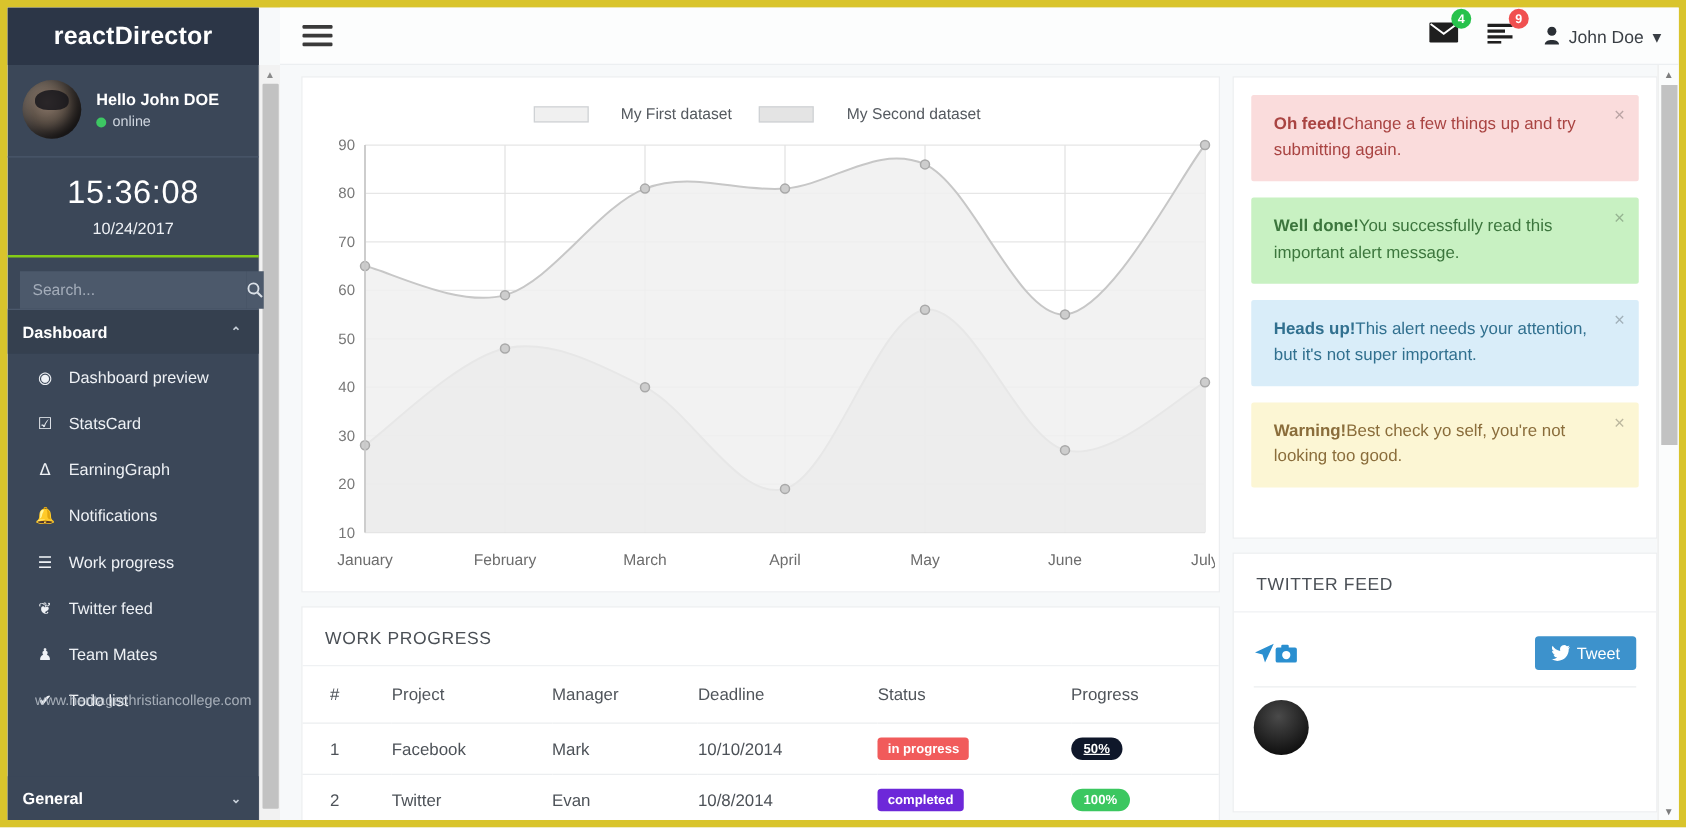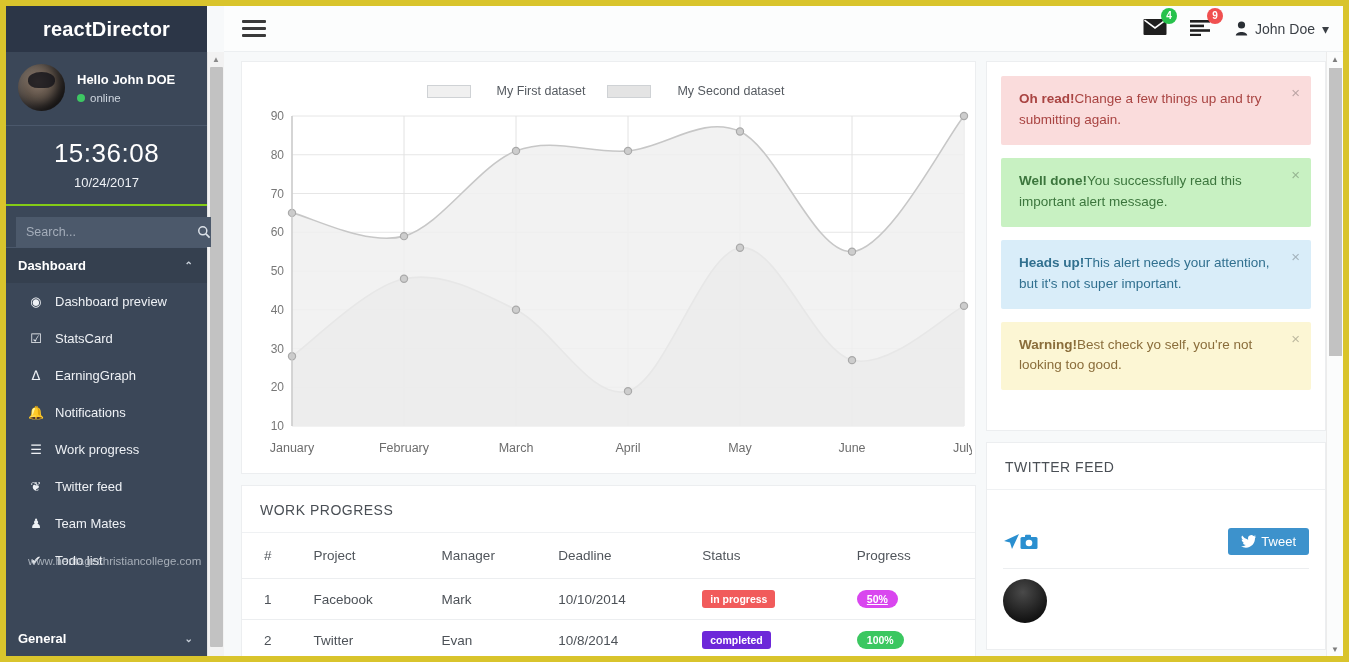--- a/index.html
+++ b/index.html
@@ -177,21 +177,21 @@
   .pill {
     display: inline-block; color: #fff; font-size: 10.5px; font-weight: bold;
     padding: 3px 8px; border-radius: 3px;
   }
   .pill.red { background: #f15b5b; }
   .pill.green { background: #6d28d9; }
   .badge-round {
     display: inline-block; color: #fff; font-size: 10.5px; font-weight: bold;
     padding: 3px 10px; border-radius: 10px;
   }
-  .badge-round.blue { background: #d946ef; text-decoration: underline; }
+  .badge-round.blue { background: #0f172a; text-decoration: underline; }
   .badge-round.green { background: #3bc760; }
 
   
   #alerts-card { height: 370px; padding: 14px 14px 0 14px; overflow: hidden; position: relative; }
   .alert {
     position: relative; padding: 13px 34px 14px 18px; margin-bottom: 13px;
     font-size: 13.5px; line-height: 1.55; border-radius: 2px;
   }
   .alert b { font-weight: bold; }
   .alert-close {
@@ -221,21 +221,21 @@
   
   #twitter-card { margin-top: 11px; position: relative; overflow: hidden; height: 208px; }
   .tw-body { padding: 14px 16px 0; }
   .tw-textarea {
     width: 100%; height: 72px; resize: none; padding: 10px 12px;
     border: 1px solid #dfe3e6; border-radius: 3px; outline: none;
     font-size: 13.5px; color: #5a6067; font-family: "Liberation Sans", sans-serif;
   }
   .tw-textarea::placeholder { color: #a6acb3; }
   .tw-actions {
-    display: flex; align-items: center; margin-top: 24px; 
+    display: flex; align-items: center; margin-top: 5px; 
   }
   .tw-icon { color: #2a8fd0; cursor: pointer; display: flex; }
   .tw-tweet-btn {
     margin-left: auto; background: #3d92cc; color: #fff; border: none;
     border-radius: 3px; padding: 6px 13px; font-size: 13px; cursor: pointer;
     display: flex; align-items: center; gap: 5px;
     font-family: "Liberation Sans", sans-serif;
   }
   .tw-divider { border-top: 1px solid #eceef0; margin-top: 13px; }
   .tw-avatar {
@@ -471,21 +471,21 @@
                 </tr>
               </tbody>
         </table>
       </section>
     </div>
 
     <div id="col-right">
 
       <section class="card" id="alerts-card">
         <div id="alerts-list">
-              <div class="alert danger"><b>Oh read!</b><span>Change a few things up and try submitting again.</span><span class="alert-close">×</span></div>
+              <div class="alert danger"><b>Oh feed!</b><span>Change a few things up and try submitting again.</span><span class="alert-close">×</span></div>
               <div class="alert success"><b>Well done!</b><span>You successfully read this important alert message.</span><span class="alert-close">×</span></div>
               <div class="alert info"><b>Heads up!</b><span>This alert needs your attention, but it's not super important.</span><span class="alert-close">×</span></div>
               <div class="alert warning"><b>Warning!</b><span>Best check yo self, you're not looking too good.</span><span class="alert-close">×</span></div>
             </div>
       </section>
 
       <section class="card" id="twitter-card">
         <div class="card-head">TWITTER FEED</div>
         <div class="tw-body">
           <div class="tw-actions">

